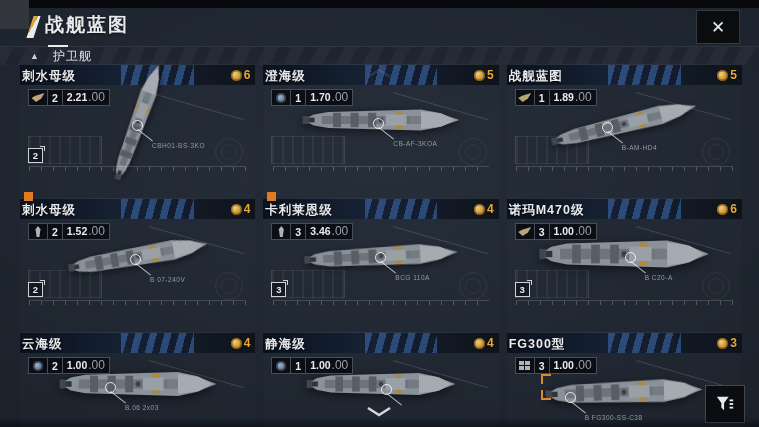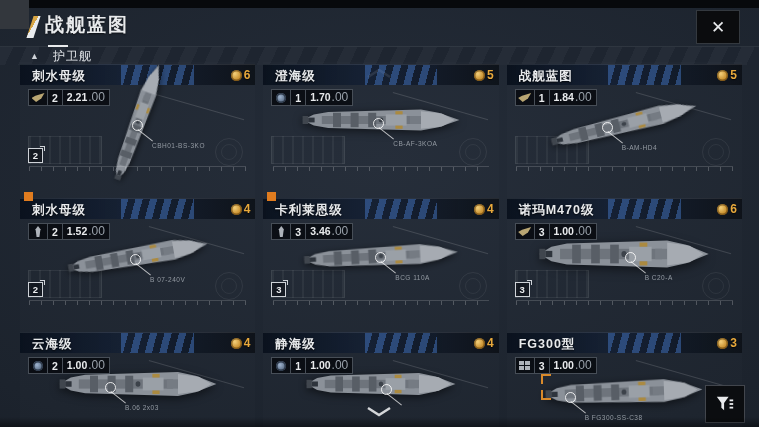--- a/index.html
+++ b/index.html
@@ -27,21 +27,21 @@
   .collapse-chevron{position:absolute;left:366px;top:65px;cursor:pointer;}
   
   .cards{position:absolute;left:20px;top:62px;width:722px;height:365px;display:grid;
     grid-template-columns:repeat(3,1fr);grid-auto-rows:134px;column-gap:8px;}
   .card{position:relative;background:rgba(255,255,255,.012);}
   .band{position:absolute;left:0;top:2px;width:100%;height:20px;
     background:linear-gradient(90deg,rgba(8,16,28,.92) 0%,rgba(20,32,52,.85) 45%,rgba(10,14,20,.82) 100%);
     border-top:1px solid rgba(255,255,255,.10);}
   .stripes{position:absolute;left:43%;top:0;width:31%;height:100%;
     background:repeating-linear-gradient(105deg,rgba(64,110,182,.55) 0 7px,rgba(18,30,52,.25) 7px 14px);}
-  .cname{position:absolute;left:12px;top:3px;font-size:12.5px;font-weight:bold;letter-spacing:1px;
+  .cname{position:absolute;left:2px;top:3px;font-size:12.5px;font-weight:bold;letter-spacing:1px;
     text-shadow:0 1px 2px rgba(0,0,0,.8);z-index:2;}
   .badge{position:absolute;right:5px;top:3px;display:flex;align-items:center;gap:2px;z-index:2;}
   .coin{width:11px;height:11px;border-radius:50%;
     background:radial-gradient(circle at 35% 35%, #f3cf7a, #c88f2e 60%, #8a5d1a);
     box-shadow:inset 0 0 0 1.5px rgba(90,58,12,.55);}
   .bnum{font-size:12px;font-weight:bold;color:#e8a93c;text-shadow:0 1px 1px rgba(0,0,0,.7);}
   .diag{position:absolute;left:55%;top:30px;width:42%;height:1px;background:rgba(255,255,255,.14);
     transform:rotate(16deg);transform-origin:left top;}
   .new-dot{position:absolute;left:4px;top:-4px;width:9px;height:9px;background:#e07c1f;z-index:3;}
   
@@ -226,21 +226,21 @@
           <span class="bnum">5</span>
         </span>
       </div>
       <div class="diag"></div>
       <div class="stat">
         <span class="sicon">
             <span class="fi-ship"></span>
           </span>
         <span class="cnt">1</span>
         <span class="val">
-            <b>1.84</b>
+            <b>1.89</b>
             <i>.00</i>
           </span>
       </div>
       <div class="decorL"></div>
       <div class="decorC"></div>
       <div class="shipwrap" style="--r:-14deg;--sx:.95;--sy:.9;top:62px">
         <svg viewBox="0 0 200 48">
             <use href="#frig"></use>
           </svg>
       </div>

